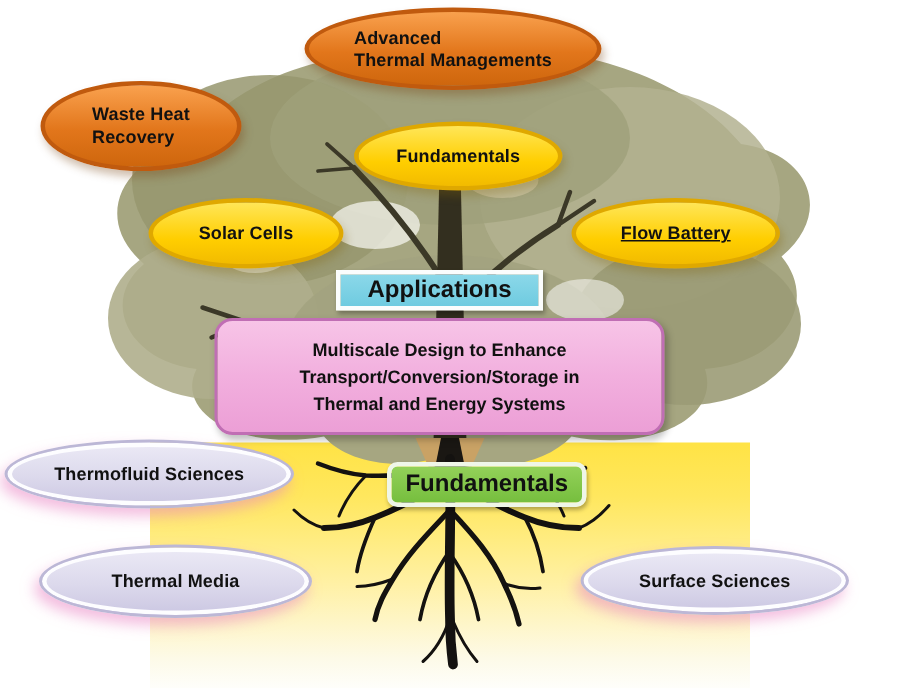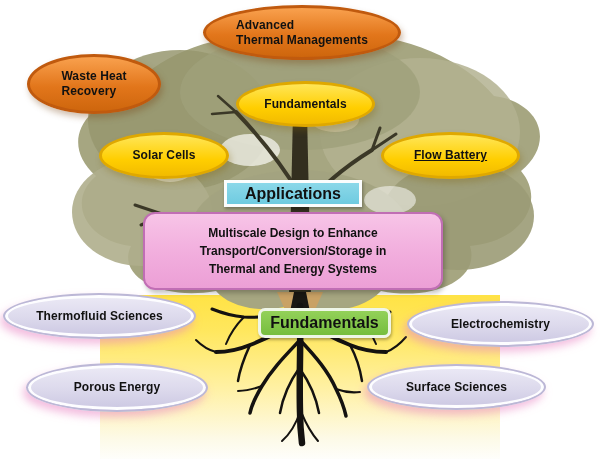--- a/index.html
+++ b/index.html
@@ -60,21 +60,21 @@
   .b-waste  {left:27px; top:54px; width:134px;height:60px;}
   .b-solar  {left:429px;top:60px; width:148px;height:49px;}
   .b-nano   {left:236px;top:81px; width:139px;height:46px;}
   .b-fuel   {left:99px; top:132px;width:130px;height:47px;}
   .b-flow   {left:381px;top:132px;width:139px;height:47px;text-decoration:underline;}
   .badge-app {left:224px;top:180px;width:138px;height:27px;}
   .badge-fund{left:232px;top:308px;width:133px;height:30px;}
   .b-thermo {left:3px;  top:293px;width:193px;height:46px;}
   .b-electro{left:407px;top:301px;width:187px;height:46px;}
   .b-porous {left:26px; top:363px;width:182px;height:49px;}
-  .b-surface{left:367px;top:364px;width:179px;height:46px;}
+  .b-surface{left:387px;top:364px;width:179px;height:46px;}
 </style>
 </head>
 <body>
 
 <div class="stage">
 
   <div class="ground"></div>
 
   <svg class="tree" width="600" height="459" viewBox="0 0 600 459">
 
@@ -139,17 +139,16 @@
   <div class="bubble yellow b-flow">Flow Battery</div>
 
   <div class="badge applications badge-app">Applications</div>
   <div class="badge fundamentals badge-fund">Fundamentals</div>
 
   <div class="center-box">Multiscale Design to Enhance
 Transport/Conversion/Storage in
 Thermal and Energy Systems</div>
 
   <div class="bubble lavender b-thermo">Thermofluid Sciences</div>
-  <div class="bubble lavender b-electro">Electrochemistry</div>
-  <div class="bubble lavender b-porous">Porous Energy</div>
+  <div class="bubble lavender b-porous">Thermal Media</div>
   <div class="bubble lavender b-surface">Surface Sciences</div>
 
 </div>
 
 </body></html>

